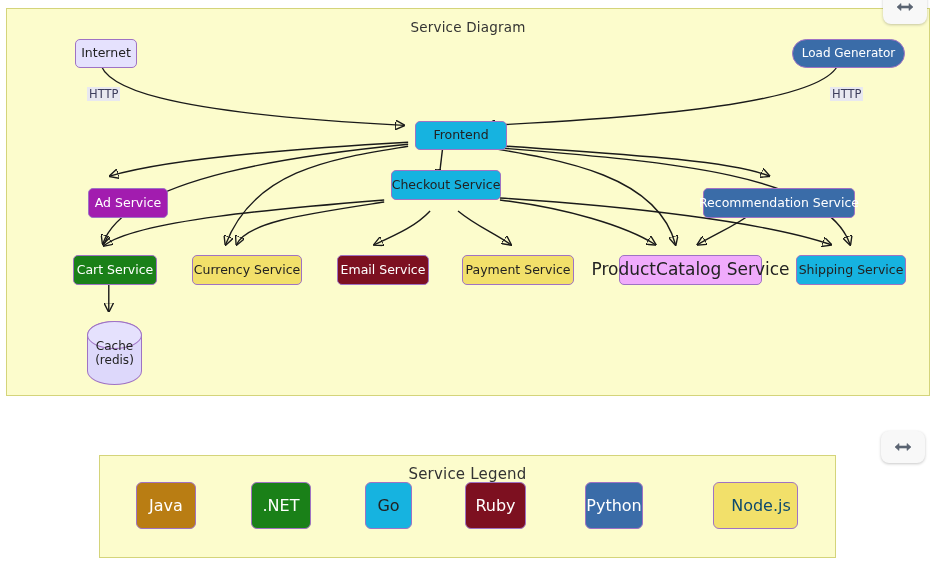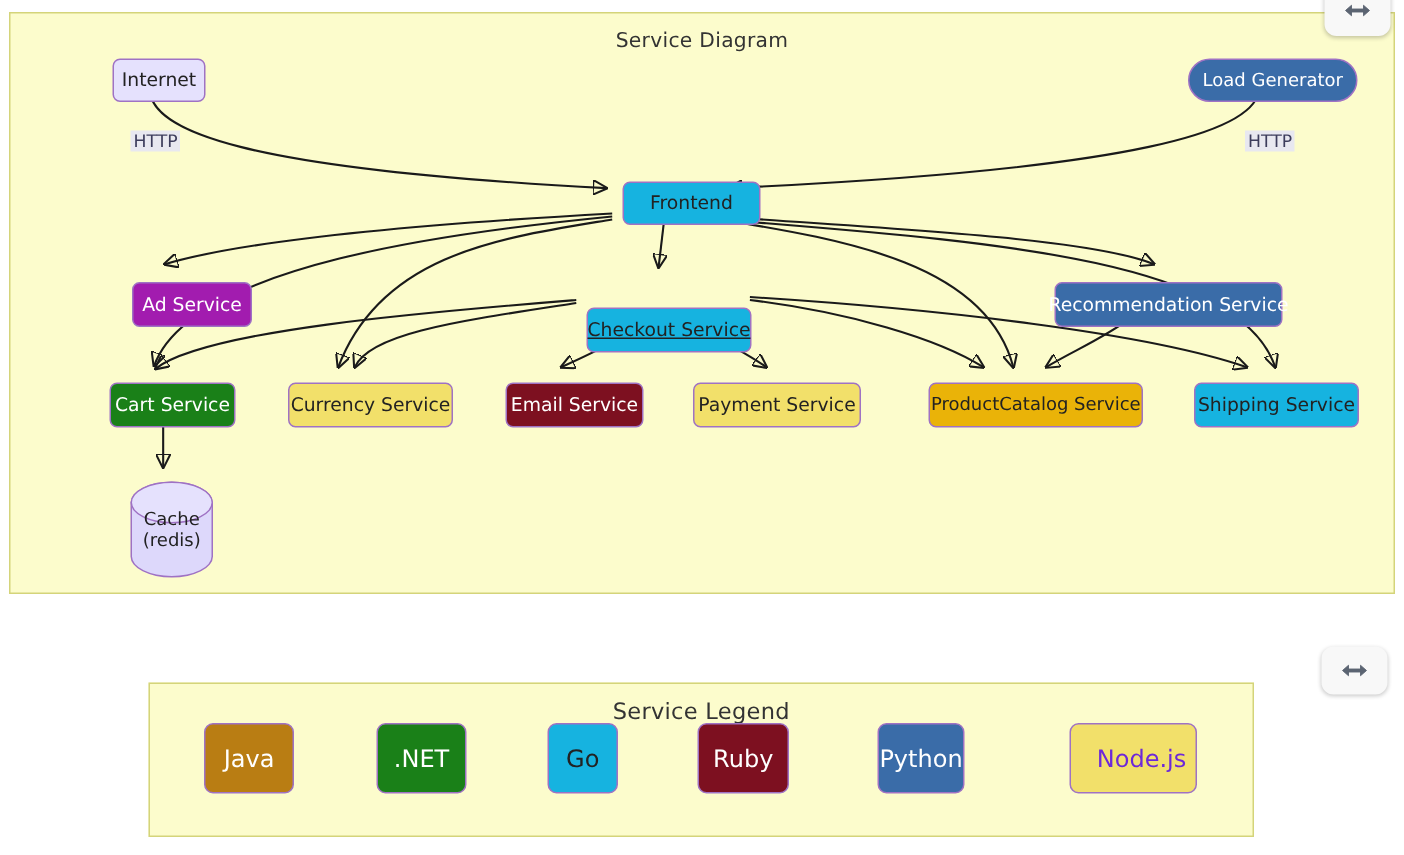--- a/index.html
+++ b/index.html
@@ -150,39 +150,39 @@
       </div>
       <div class="node pill" style="left: 785px; top: 30px; width: 113px; height: 29px; background: rgb(58, 108, 168); color: rgb(255, 255, 255); font-size: 12px;">
         <span>Load Generator</span>
       </div>
       <div class="node" style="left: 408px; top: 112px; width: 92px; height: 29px; background: rgb(22, 179, 224); color: rgb(34, 34, 34); font-size: 12.5px;">
         <span>Frontend</span>
       </div>
       <div class="node" style="left: 64px; top: 179px; width: 80px; height: 30px; background: #a21caf; color: rgb(255, 255, 255); font-size: 12.5px; margin-left: 17px;">
         <span>Ad Service</span>
       </div>
-      <div class="node" style="left: 384px; top: 196px; width: 110px; height: 30px; background: rgb(22, 179, 224); color: rgb(34, 34, 34); font-size: 12.5px; text-decoration: underline;">
+      <div class="node" style="left: 384px; top: 161px; width: 110px; height: 30px; background: rgb(22, 179, 224); color: rgb(34, 34, 34); font-size: 12.5px;">
         <span>Checkout Service</span>
       </div>
       <div class="node" style="left: 696px; top: 179px; width: 152px; height: 30px; background: rgb(58, 108, 168); color: rgb(255, 255, 255); font-size: 12.5px;">
         <span>Recommendation Service</span>
       </div>
       <div class="node" style="left: 66px; top: 246px; width: 84px; height: 30px; background: rgb(26, 128, 24); color: rgb(255, 255, 255); font-size: 12.5px;">
         <span>Cart Service</span>
       </div>
       <div class="node" style="left: 185px; top: 246px; width: 110px; height: 30px; background: rgb(242, 224, 106); color: rgb(34, 34, 34); font-size: 12.5px;">
         <span>Currency Service</span>
       </div>
       <div class="node" style="left: 330px; top: 246px; width: 92px; height: 30px; background: rgb(125, 16, 32); color: rgb(255, 255, 255); font-size: 12.5px;">
         <span>Email Service</span>
       </div>
       <div class="node" style="left: 455px; top: 246px; width: 112px; height: 30px; background: rgb(242, 224, 106); color: rgb(34, 34, 34); font-size: 12.5px;">
         <span>Payment Service</span>
       </div>
-      <div class="node" style="left: 612px; top: 246px; width: 143px; height: 30px; background: #eab308; color: rgb(34, 34, 34); font-size: 12px;">
+      <div class="node" style="left: 612px; top: 246px; width: 143px; height: 30px; background: #f0abfc; color: rgb(34, 34, 34); font-size: 17px;">
         <span>ProductCatalog Service</span>
       </div>
       <div class="node" style="left: 789px; top: 246px; width: 110px; height: 30px; background: rgb(22, 179, 224); color: rgb(34, 34, 34); font-size: 12.5px;">
         <span>Shipping Service</span>
       </div>
       <div class="cyl" style="left: 80px; top: 312px; width: 55px; height: 64px;">
         <div class="body" style="background: rgb(221, 216, 251);"></div>
         <div class="cap"></div>
         <div class="txt"><span>Cache</span><br><span>(redis)</span></div>
       </div>
@@ -206,21 +206,21 @@
     </div>
     <div class="legend-chip" style="left: 365px; top: 482px; width: 47px; height: 47px; background: rgb(22, 179, 224); color: rgb(34, 34, 34);">
       <span>Go</span>
     </div>
     <div class="legend-chip" style="left: 465px; top: 482px; width: 61px; height: 47px; background: rgb(125, 16, 32); color: rgb(255, 255, 255);">
       <span>Ruby</span>
     </div>
     <div class="legend-chip" style="left: 585px; top: 482px; width: 58px; height: 47px; background: rgb(58, 108, 168); color: rgb(255, 255, 255);">
       <span>Python</span>
     </div>
-    <div class="legend-chip" style="left: 713px; top: 482px; width: 85px; height: 47px; background: rgb(242, 224, 106); color: #6d28d9; padding-left: 11px;">
+    <div class="legend-chip" style="left: 713px; top: 482px; width: 85px; height: 47px; background: rgb(242, 224, 106); color: #0c4a6e; padding-left: 11px;">
       <span>Node.js</span>
     </div>
   </div>
 
 <div class="resize-handle" id="resize-top" style="left: 883px; top: -10px; width: 44px; height: 34px;">
   <span>
     <svg width="18" height="14" viewBox="0 0 18 14">
       <path d="M1 7 L5 3.5 L5 6 L13 6 L13 3.5 L17 7 L13 10.5 L13 8 L5 8 L5 10.5 Z" fill="#5b6472" stroke="#5b6472" stroke-width=".6" stroke-linejoin="round"></path>
     </svg>
   </span>

